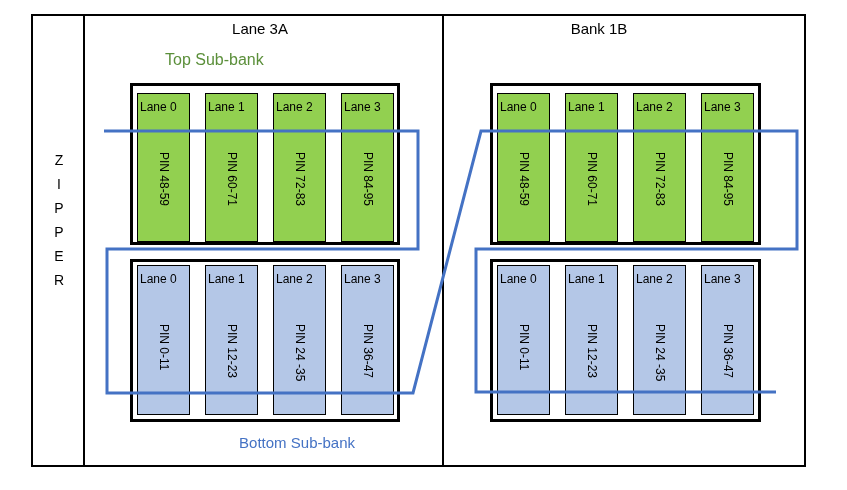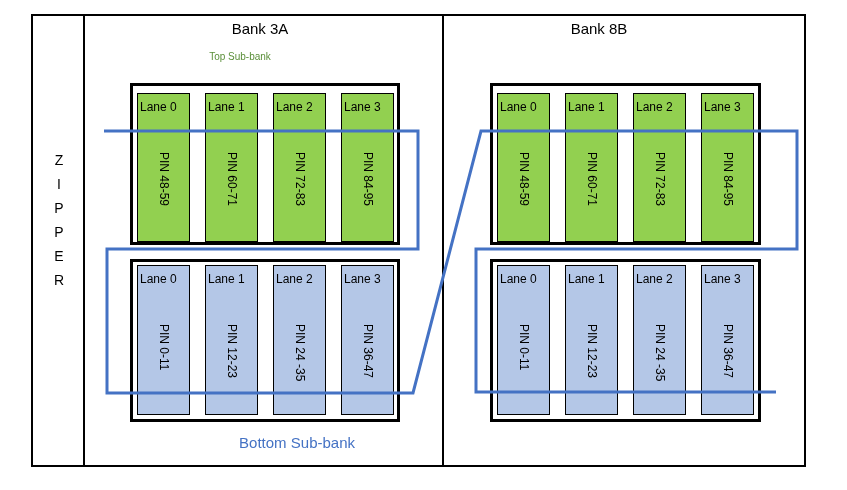--- a/index.html
+++ b/index.html
@@ -2,21 +2,21 @@
 <html><head>
 <meta charset="utf-8">
 <style>
   html, body { margin: 0; padding: 0; background: #ffffff; }
   body { width: 847px; height: 490px; position: relative; overflow: hidden;
          font-family: "Liberation Sans", "DejaVu Sans", sans-serif; }
   .abs { position: absolute; box-sizing: border-box; }
   .frame { border: 2px solid #000; }
   .vline { background: #000; width: 2px; }
   .title { font-size: 15px; color: #000; text-align: center; white-space: nowrap; }
-  .sub-title-top { font-size: 10px; color: #5b8f3a; text-align: center; white-space: nowrap; }
+  .sub-title-top { font-size: 16px; color: #5b8f3a; white-space: nowrap; }
   .sub-title-bot { font-size: 15px; color: #4472c4; text-align: right; white-space: nowrap; }
   .zipper { font-size: 14px; color: #000; text-align: center; line-height: 24px; }
   .subbank { border: 3px solid #000; background: #fff; }
   .lane { border: 1px solid #000; }
   .lane.green { background: #92d050; }
   .lane.blue { background: #b4c7e7; }
   .lane-label { position: absolute; left: 2px; top: 6px; font-size: 12px; color: #000; white-space: nowrap; }
   .pin-label { position: absolute; left: 50%; top: 58px; font-size: 12px; color: #000; white-space: nowrap;
                writing-mode: vertical-rl; transform: translateX(-50%); }
   svg.overlay { position: absolute; left: 0; top: 0; pointer-events: none; }
@@ -32,21 +32,21 @@
 
 <div class="abs zipper" style="left:45px; top:148px; width:28px;">
   <div>Z</div>
   <div>I</div>
   <div>P</div>
   <div>P</div>
   <div>E</div>
   <div>R</div>
 </div>
 
-<div class="abs title" style="left:185px; top:20px; width:150px;">Bank 3A</div>
+<div class="abs title" style="left:185px; top:20px; width:150px;">Lane 3A</div>
 <div class="abs sub-title-top" style="left:165px; top:51px; width:150px;">Top Sub-bank</div>
 <div class="abs sub-title-bot" style="left:175px; top:434px; width:180px;">Bottom Sub-bank</div>
 
 <div class="abs subbank" style="left:130px; top:83px; width:270px; height:162px;">
   <div class="abs lane green" style="left:4px; top:7px; width:53px; height:149px;">
     <span class="lane-label">Lane 0</span>
     <span class="pin-label">PIN 48-59</span>
   </div>
   <div class="abs lane green" style="left:72px; top:7px; width:53px; height:149px;">
     <span class="lane-label">Lane 1</span>
@@ -74,21 +74,21 @@
   <div class="abs lane blue" style="left:140px; top:3px; width:53px; height:150px;">
     <span class="lane-label">Lane 2</span>
     <span class="pin-label">PIN 24 -35</span>
   </div>
   <div class="abs lane blue" style="left:208px; top:3px; width:53px; height:150px;">
     <span class="lane-label">Lane 3</span>
     <span class="pin-label">PIN 36-47</span>
   </div>
 </div>
 
-<div class="abs title" style="left:524px; top:20px; width:150px;">Bank 8B</div>
+<div class="abs title" style="left:524px; top:20px; width:150px;">Bank 1B</div>
 
 <div class="abs subbank" style="left:490px; top:83px; width:271px; height:162px;">
   <div class="abs lane green" style="left:4px; top:7px; width:53px; height:149px;">
     <span class="lane-label">Lane 0</span>
     <span class="pin-label">PIN 48-59</span>
   </div>
   <div class="abs lane green" style="left:72px; top:7px; width:53px; height:149px;">
     <span class="lane-label">Lane 1</span>
     <span class="pin-label">PIN 60-71</span>
   </div>

